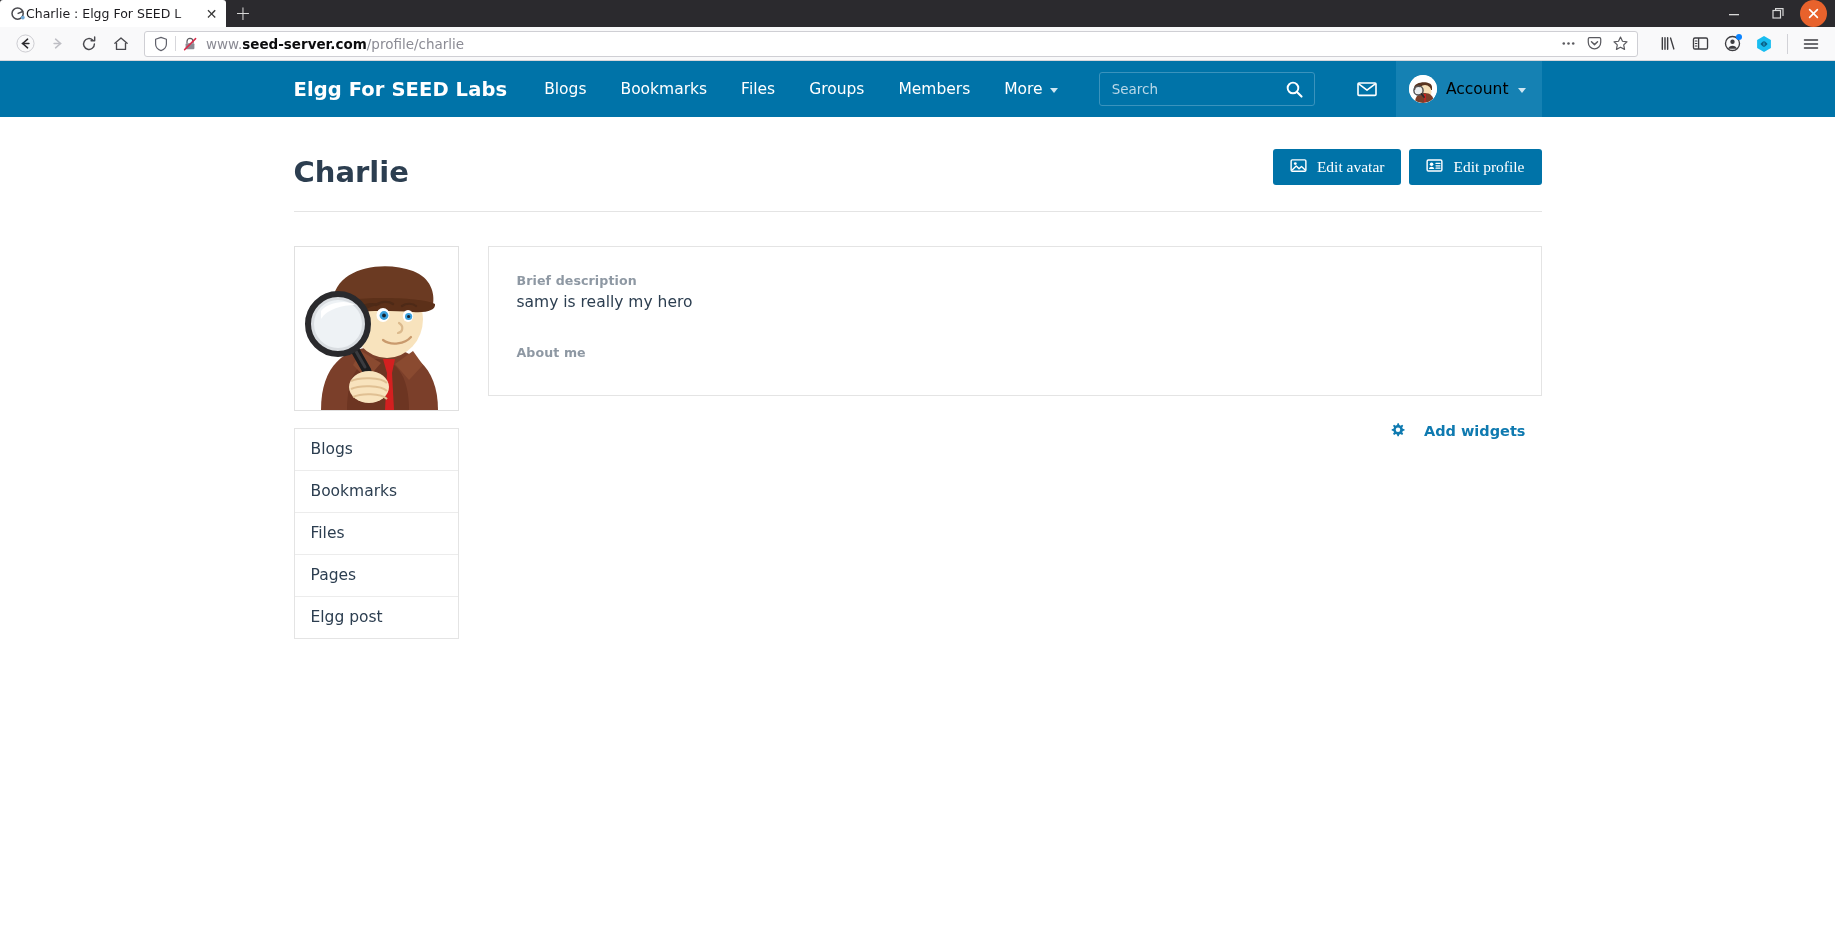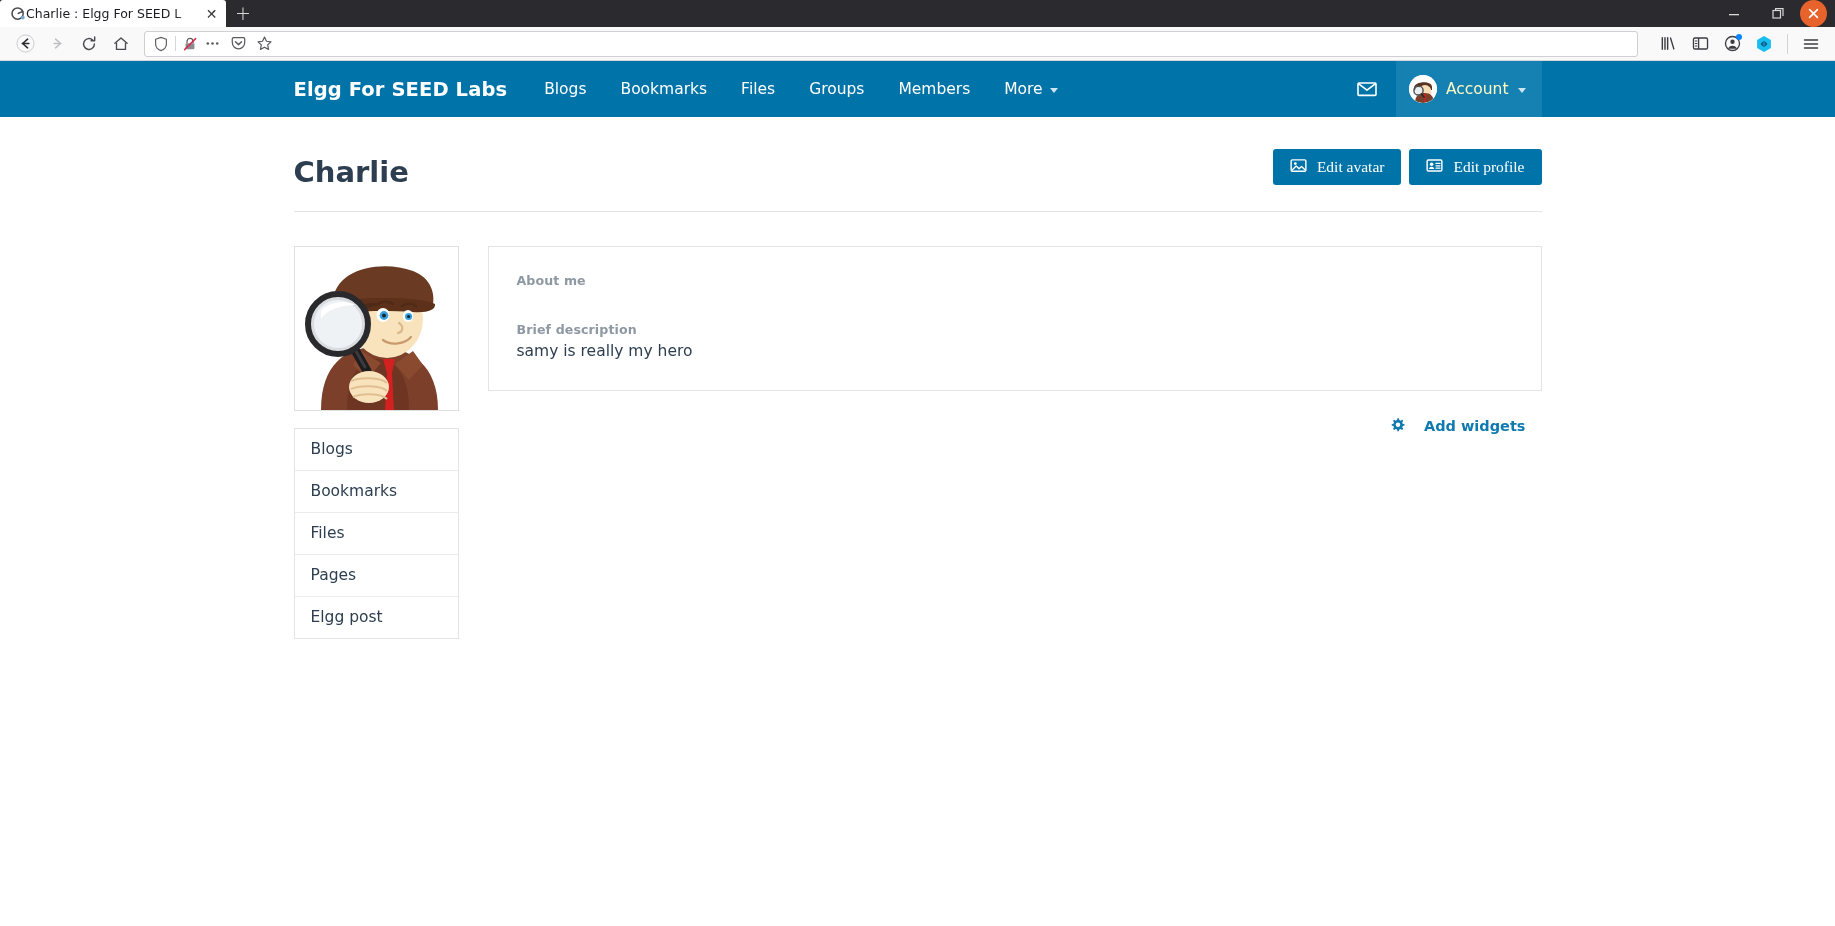--- a/index.html
+++ b/index.html
@@ -125,21 +125,21 @@
   .search-btn { color: #ffffff; display: flex; align-items: center; }
   .topbar-right {
     margin-left: auto; display: flex; align-items: center; height: 56px;
   }
   .mail-btn {
     width: 58px; height: 56px; display: flex; align-items: center; justify-content: center;
     color: #ffffff;
   }
   .account-chip {
     display: flex; align-items: center; gap: 9px; height: 56px; padding: 0 16px 0 13px;
-    background: #1581b3; color: #fef9c3; font-size: 15.5px;
+    background: #1581b3; color: #000000; font-size: 15.5px;
   }
   .avatar-mini {
     width: 28px; height: 28px; border-radius: 50%; overflow: hidden; flex: 0 0 28px;
     background: #ffffff; position: relative;
   }
 
   .content {
     width: 1248px; margin: 0 auto; position: relative;
   }
   .page-head {
@@ -266,20 +266,21 @@
         </svg>
       </span>
       <span class="url-sep"></span>
       <span class="url-lock-broken">
         <svg width="16" height="16" viewBox="0 0 16 16">
           <path d="M5 7.2 V5.4 a3 3 0 0 1 6 0 V7.2" fill="none" stroke="#5a5a5f" stroke-width="1.2"></path>
           <rect x="3.6" y="7.2" width="8.8" height="6" rx="1" fill="#8b8b94"></rect>
           <path d="M13.6 2.6 L2.6 13.6" stroke="#d92d4b" stroke-width="1.5" stroke-linecap="round"></path>
         </svg>
       </span>
+      <span class="url-text"><span>www.</span><b>seed-server.com</b><span>/profile/charlie</span></span>
       <span class="url-icons">
         <span class="url-icon">
           <svg width="17" height="17" viewBox="0 0 18 18">
             <circle cx="4" cy="9" r="1.35" fill="#5a5a5f"></circle>
             <circle cx="9" cy="9" r="1.35" fill="#5a5a5f"></circle>
             <circle cx="14" cy="9" r="1.35" fill="#5a5a5f"></circle>
           </svg>
         </span>
         <span class="url-icon">
           <svg width="17" height="17" viewBox="0 0 18 18">
@@ -352,20 +353,29 @@
             </a>
           <a>
               <span>Members</span>
             </a>
           <a>
             <span>More</span>
             <span class="caret-down"></span>
           </a>
         </nav>
 
+        <div class="search-wrap">
+          <input type="text" placeholder="Search" style="">
+          <span class="search-btn">
+            <svg width="19" height="19" viewBox="0 0 20 20">
+              <circle cx="8.4" cy="8.4" r="5.6" fill="none" stroke="#ffffff" stroke-width="2"></circle>
+              <path d="M12.6 12.6 L17.4 17.4" stroke="#ffffff" stroke-width="2.2" stroke-linecap="round"></path>
+            </svg>
+          </span>
+        </div>
 
         <div class="topbar-right">
           <div class="mail-btn">
             <svg width="24" height="24" viewBox="0 0 24 24">
               <rect x="3" y="6" width="18" height="12.4" rx="1" fill="none" stroke="#ffffff" stroke-width="1.6"></rect>
               <path d="M3.4 6.6 L12 13.2 L20.6 6.6" fill="none" stroke="#ffffff" stroke-width="1.6" stroke-linejoin="round"></path>
             </svg>
           </div>
           <div class="account-chip">
             <span class="avatar-mini">
@@ -481,26 +491,26 @@
             <div class="menu-item">Bookmarks</div>
             <div class="menu-item">Files</div>
             <div class="menu-item">Pages</div>
             <div class="menu-item">Elgg post</div>
           </div>
         </div>
 
         <div class="col-main">
           <div class="profile-card">
             <div class="field-block">
+              <div class="field-label">Brief description</div>
+              <div class="field-value">samy is really my hero</div>
+            </div>
+            <div class="field-block">
               <div class="field-label">About me</div>
               <div class="field-value"></div>
-            </div>
-            <div class="field-block">
-              <div class="field-label">Brief description</div>
-              <div class="field-value">samy is really my hero</div>
             </div>
           </div>
 
           <div class="widgets-row">
             <div class="add-widgets">
               <span>
                 <svg width="15" height="15" viewBox="0 0 16 16">
                   <path d="M8 1.2 L9.5 1.2 L9.9 3.1 A5 5 0 0 1 11.3 3.9 L13 2.9 L14.1 4.1 L13 5.8 A5 5 0 0 1 13.6 7.2 L15.5 7.6 L15.5 9.1 L13.6 9.5 A5 5 0 0 1 13 10.9 L14.1 12.6 L12.9 13.8 L11.2 12.7 A5 5 0 0 1 9.8 13.4 L9.4 15.3 L7.9 15.3 L7.5 13.4 A5 5 0 0 1 6.1 12.8 L4.4 13.8 L3.2 12.6 L4.3 10.9 A5 5 0 0 1 3.7 9.5 L1.8 9.1 L1.8 7.6 L3.7 7.2 A5 5 0 0 1 4.3 5.8 L3.2 4.1 L4.4 2.9 L6.1 3.9 A5 5 0 0 1 7.5 3.2 Z" fill="#0f7ab0"></path>
                   <circle cx="8.5" cy="8.3" r="2.4" fill="#ffffff"></circle>
                 </svg>

